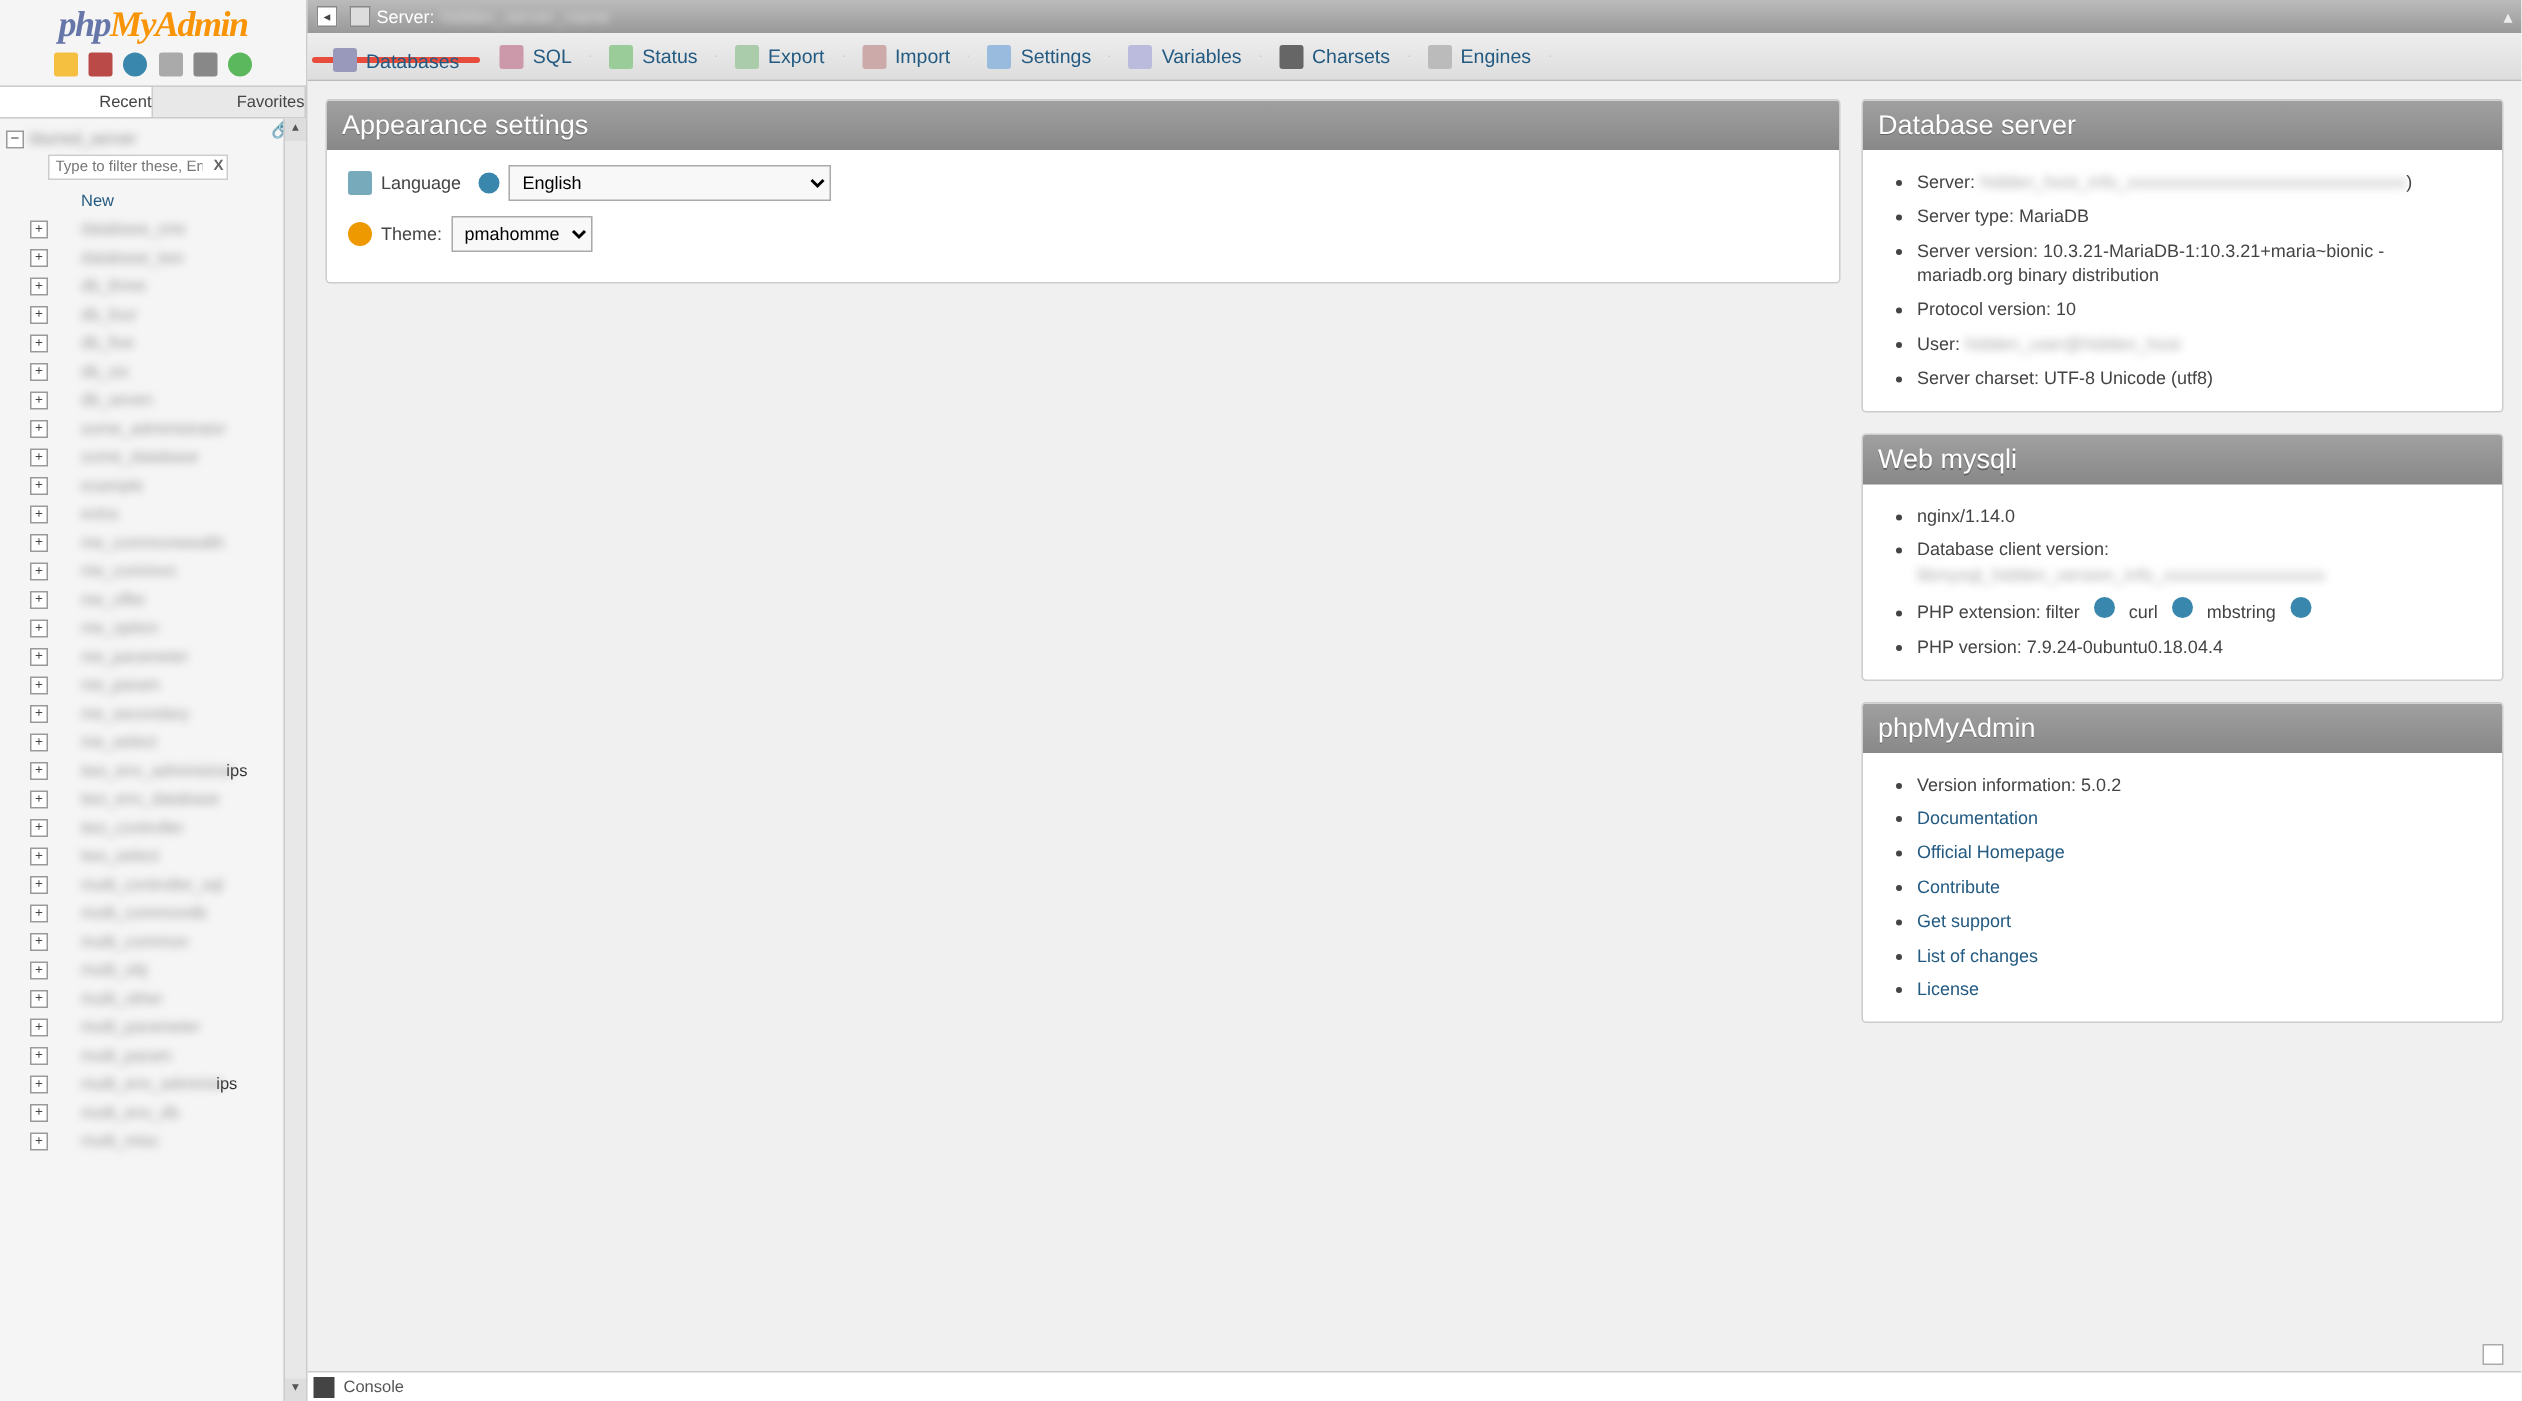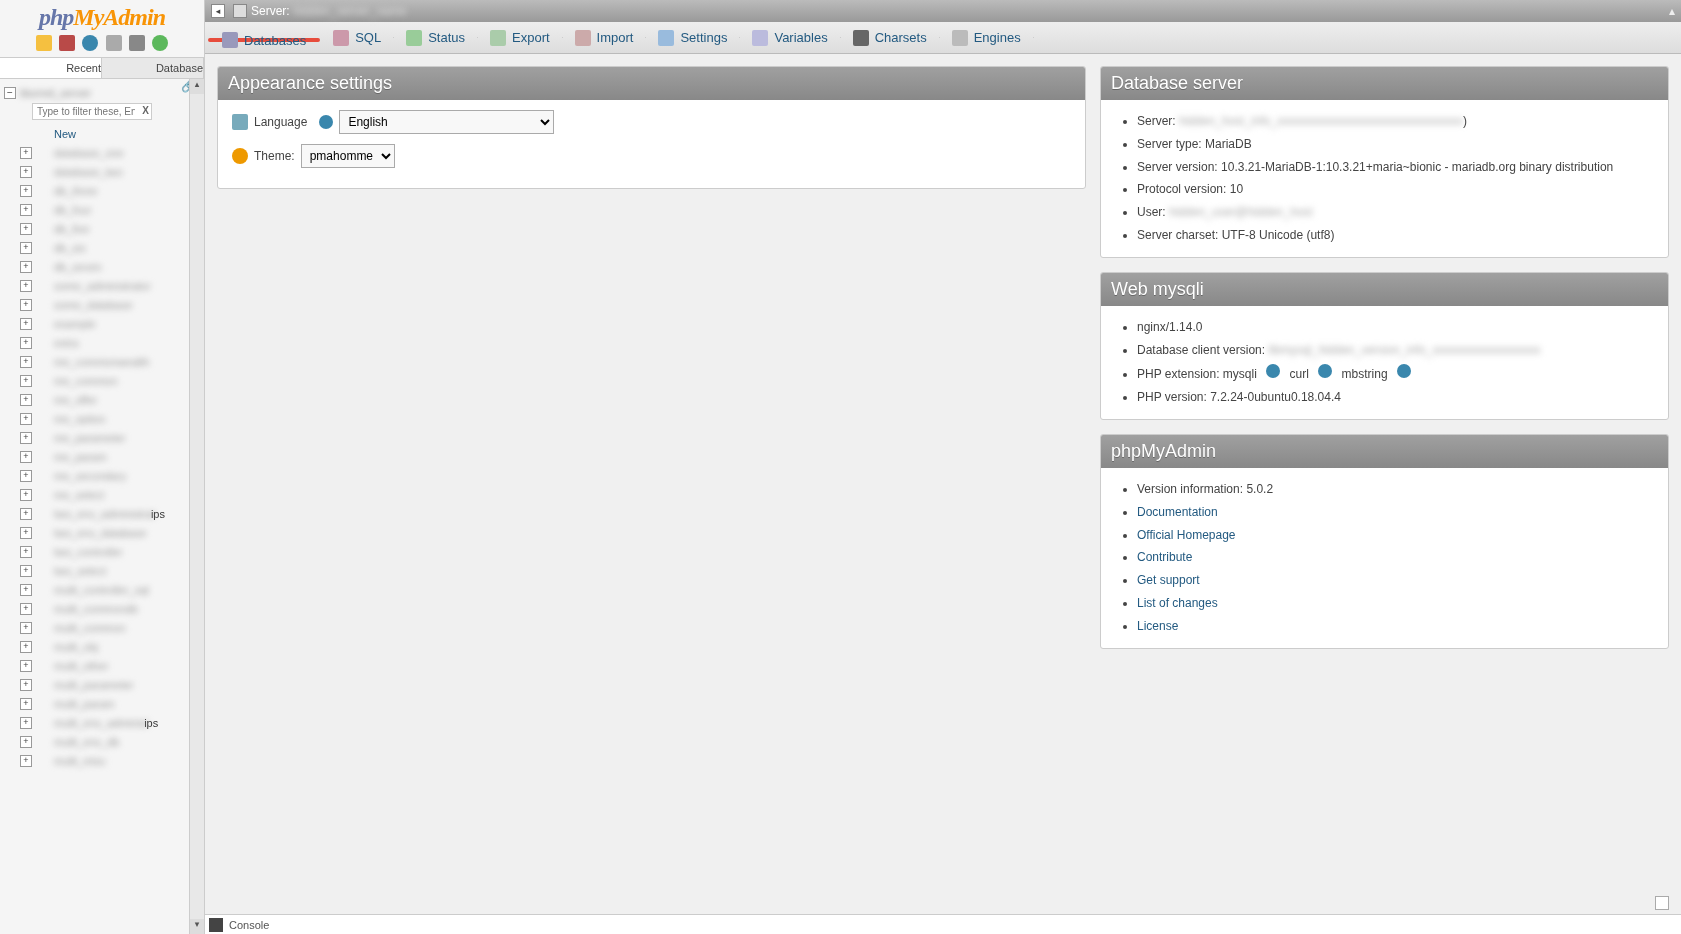--- a/index.html
+++ b/index.html
@@ -56,21 +56,21 @@
 .i-sql{background:#c9a;border-radius:2px;}
 .i-status{background:#9c9;border-radius:2px;}
 .i-export{background:#aca;border-radius:2px;}
 .i-import{background:#caa;border-radius:2px;}
 .i-settings{background:#9bd;border-radius:2px;}
 .i-vars{background:#bbd;border-radius:2px;}
 .i-char{background:#666;border-radius:2px;}
 .i-eng{background:#bbb;border-radius:2px;}
 .content { flex:1; padding:12px; overflow:auto; display:flex; align-items:flex-start; gap:14px; }
 .col-left { flex:1; min-width:0; }
-.col-right { width:569px; }
+.col-right { width:428px; }
 .panel { border:1px solid #ccc; background:#fff; margin-bottom:14px; border-radius:3px; overflow:hidden; }
 .panel-h { background:linear-gradient(#a0a0a0,#888); color:#fff; font-size:18px; padding:6px 10px; text-shadow:0 1px 0 #666; }
 .panel-b { padding:10px 14px; }
 .field-row { display:flex; align-items:center; margin-bottom:10px; }
 .field-row .ficon { width:16px;height:16px;margin-right:6px;display:inline-block; }
 .f-coll{background:#999;border-radius:2px;}
 .f-lang{background:#7ab;border-radius:2px;}
 .f-theme{background:#e90;border-radius:50%;}
 .f-more{background:#89c;border-radius:2px;}
 .field-row label { margin-right:6px; }
@@ -100,21 +100,21 @@
     <div class="toolbar">
       <span class="ic-home"></span>
       <span class="ic-exit"></span>
       <span class="ic-help2"></span>
       <span class="ic-sql"></span>
       <span class="ic-gear2"></span>
       <span class="ic-reload"></span>
     </div>
     <div class="nav-tabs">
       <span>Recent</span>
-      <span>Database</span>
+      <span>Favorites</span>
     </div>
     <div class="sidebar-inner">
       <div class="tree-col">
         <div class="tree-wrap">
           <span class="link-icon">🔗</span>
           <div class="tree-root">
             <span class="minus">−</span>
             <span class="tree-root-label">blurred_server</span>
           </div>
           <div class="filter-box">
@@ -397,26 +397,26 @@
           <div class="panel-h">Web mysqli</div>
           <div class="panel-b">
               <ul>
             <li>nginx/1.14.0</li>
             <li>
               <span>Database client version:</span>
               <span class="blur">libmysql_hidden_version_info_xxxxxxxxxxxxxxxxxx</span>
             </li>
             <li>
               <span>PHP extension:</span>
-              <span>mysqli</span> <span class="help-ic"></span>
+              <span>filter</span> <span class="help-ic"></span>
               <span>curl</span> <span class="help-ic"></span>
               <span>mbstring</span> <span class="help-ic"></span>
             </li>
             <li>
-              <span>PHP version:</span> <span>7.2.24-0ubuntu0.18.04.4</span>
+              <span>PHP version:</span> <span>7.9.24-0ubuntu0.18.04.4</span>
             </li>
           </ul>
             </div>
         </div>
 
         <div class="panel">
           <div class="panel-h">phpMyAdmin</div>
           <div class="panel-b">
               <ul id="pma-list">
             <li>

